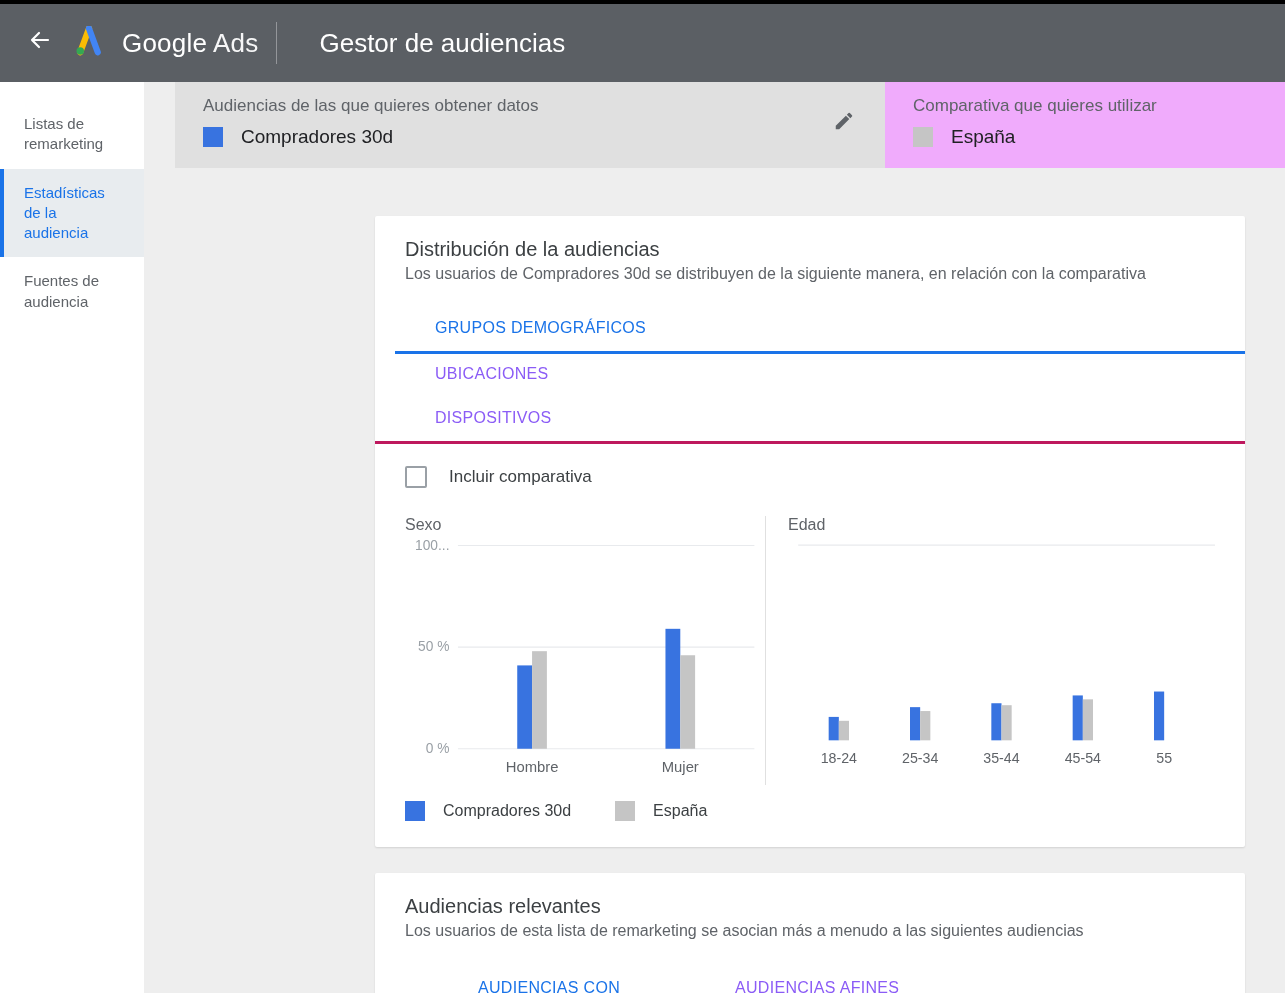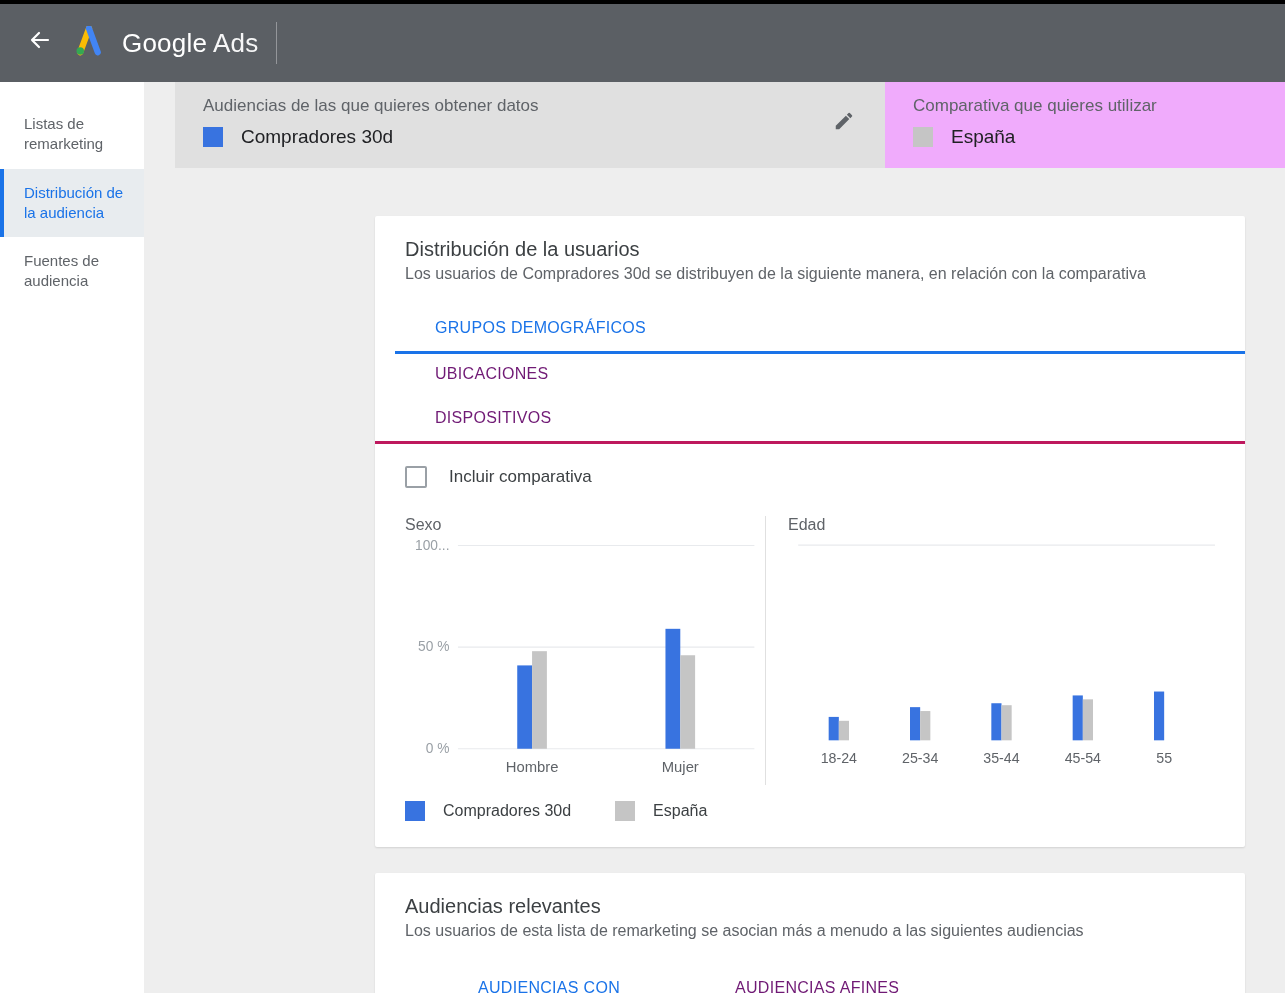--- a/index.html
+++ b/index.html
@@ -42,21 +42,21 @@
   .edit-pencil { position: absolute; right: 30px; top: 28px; color: #5f6368; font-size: 24px; cursor: pointer; }
 
   .content-wrap { padding: 48px 0 0 200px; }
 
   .card { background: #fff; border-radius: 2px; box-shadow: 0 1px 2px rgba(0,0,0,0.12); margin-bottom: 26px; width: 870px; overflow: hidden; }
   .card-pad { padding: 22px 30px 0 30px; }
   .card-title { font-size: 20px; color: #3c4043; margin-bottom: 4px; }
   .card-sub { font-size: 16px; color: #5f6368; margin-bottom: 24px; }
 
   .tabs { display: flex; border-bottom: 3px solid #be185d; padding-left: 20px; flex-direction: column; }
-  .tab { padding: 12px 40px 14px; font-size: 16px; color: #701a75; font-weight: 500; letter-spacing: 0.3px; cursor: pointer; }
+  .tab { padding: 12px 40px 14px; font-size: 16px; color: #8b5cf6; font-weight: 500; letter-spacing: 0.3px; cursor: pointer; }
   .tab.active { color: #1a73e8; border-bottom: 3px solid #1a73e8; margin-bottom: -1px; }
 
   .tab-body { padding: 22px 30px 26px 30px; }
   .checkbox-row { display: flex; align-items: center; margin-bottom: 28px; }
   .checkbox-box { width: 22px; height: 22px; border: 2px solid #9aa0a6; border-radius: 2px; margin-right: 22px; cursor: pointer; }
 
   .charts-row { display: flex; }
   .chart-col { flex: 0 0 360px; }
   .chart-col.right { flex: 1; border-left: 1px solid #e0e0e0; padding-left: 22px; }
   .chart-title-s { font-size: 16px; color: #5f6368; margin-bottom: 3px; }
@@ -90,27 +90,28 @@
     <svg width="30" height="30" viewBox="0 0 48 48">
         <path d="M24 4 L10 42" stroke="#fbbc04" stroke-width="10" stroke-linecap="round"></path>
         <path d="M24 4 L38 42" stroke="#4285f4" stroke-width="10" stroke-linecap="round"></path>
         <circle cx="10" cy="40" r="6" fill="#34a853"></circle>
       </svg>
   </span>
   <span class="logo-text">
     <span>Google</span><span class="light"> Ads</span>
   </span>
   <div class="header-divider"></div>
+  <span class="page-title">Gestor de audiencias</span>
 </div>
 
 <div class="layout">
 
   <div class="sidebar">
     <div class="side-item">Listas de remarketing</div>
-    <div class="side-item active">Distribución de la audiencia</div>
+    <div class="side-item active">Estadísticas de la audiencia</div>
     <div class="side-item">Fuentes de audiencia</div>
   </div>
 
   <div class="main rel-wrap">
 
     <div class="selector-bar">
       <div class="selector-box left">
         <div class="selector-label">Audiencias de las que quieres obtener datos</div>
         <div class="selector-value">
           <span class="chip-square chip-blue"></span>
@@ -128,21 +129,21 @@
           <span class="chip-square chip-gray"></span>
           <span>España</span>
         </div>
       </div>
     </div>
 
     <div class="content-wrap">
 
       <div class="card">
         <div class="card-pad">
-          <div class="card-title">Distribución de la usuarios</div>
+          <div class="card-title">Distribución de la audiencias</div>
           <div class="card-sub">Los usuarios de Compradores 30d se distribuyen de la siguiente manera, en relación con la comparativa</div>
         </div>
         <div class="tabs">
           <div class="tab active">GRUPOS DEMOGRÁFICOS</div>
           <div class="tab">UBICACIONES</div>
           <div class="tab">DISPOSITIVOS</div>
         </div>
         <div class="tab-body">
           <div class="checkbox-row">
             <span class="checkbox-box"></span>

